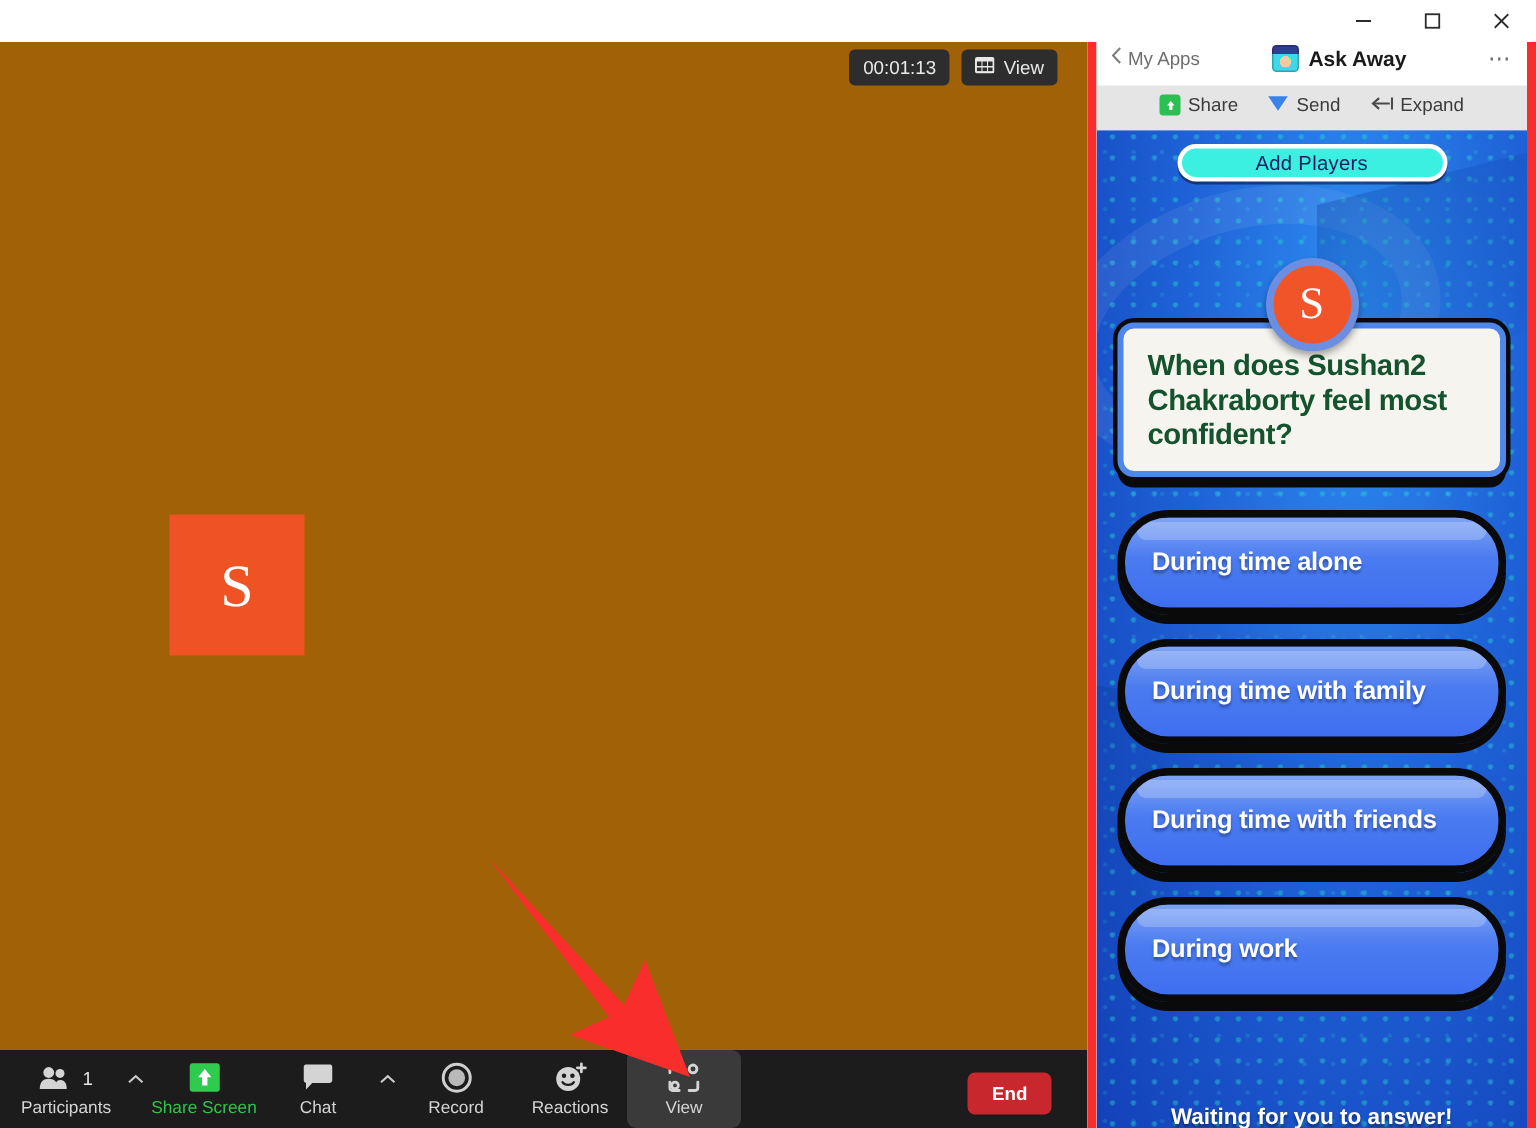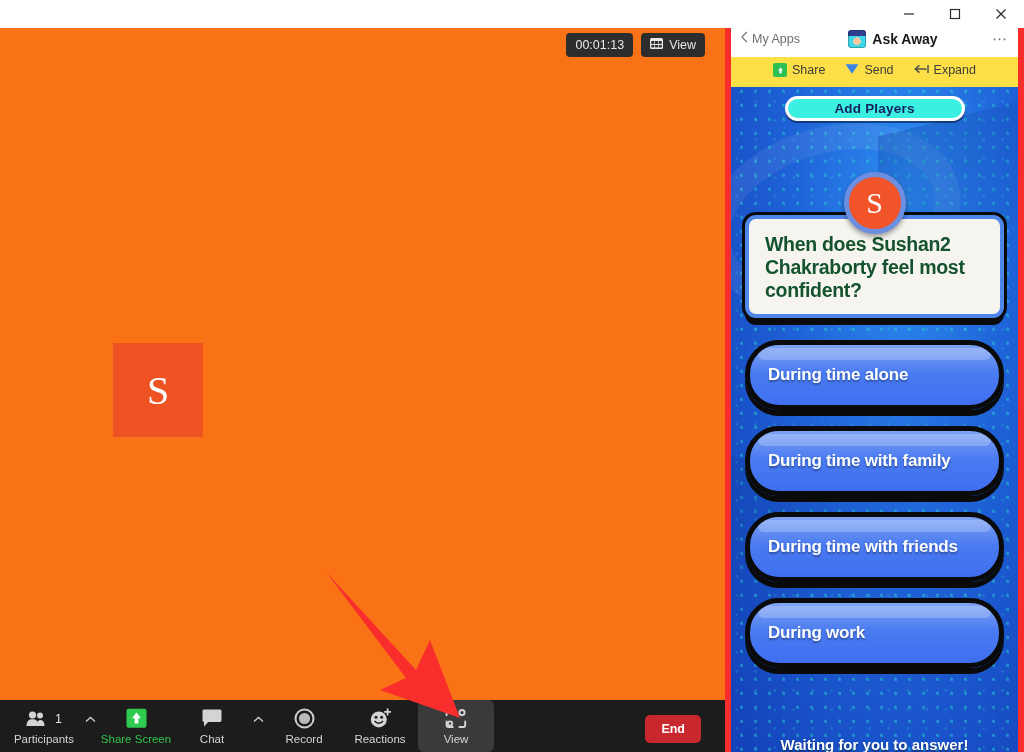--- a/index.html
+++ b/index.html
@@ -49,21 +49,21 @@
     width: 725px;
     height: 752px;
     background: #1a1a1a;
     overflow: hidden;
   }
   .video-stage {
     position: absolute;
     top: 0; left: 0;
     width: 725px;
     height: 700px;
-    background: #f97316;
+    background: #a16207;
   }
 
   
   .top-pills {
     position: absolute;
     top: 33px;
     right: 20px;
     display: flex;
     align-items: center;
     gap: 8px;
@@ -234,21 +234,21 @@
   .app-name { font-size: 14px; font-weight: bold; color: #1a1a1a; white-space: nowrap; }
   .more-dots { color: #6e6e6e; font-size: 15px; letter-spacing: 1px; cursor: pointer; }
 
   
   .panel-actions {
     height: 30px;
     display: flex;
     align-items: center;
     justify-content: center;
     gap: 20px;
-    background: #fde047;
+    background: #e5e5e5;
     padding-bottom: 4px;
   }
   .pa-item {
     display: flex;
     align-items: center;
     gap: 5px;
     font-size: 12.5px;
     color: #3c3c3c;
     cursor: pointer;
     white-space: nowrap;
@@ -314,21 +314,21 @@
   .add-players {
     width: 180px;
     margin: 9px auto 0;
     height: 25px;
     border-radius: 14px;
     background: #3bf0e0;
     border: 3px solid #ffffff;
     box-shadow: 0 2px 0 rgba(0,0,0,.45);
     color: #15205e;
     font-size: 13.5px;
-    font-weight: bold;
+    font-weight: normal;
     display: flex;
     align-items: center;
     justify-content: center;
     cursor: pointer;
     letter-spacing: .2px;
   }
 
   
   .player-bubble {
     position: absolute;

